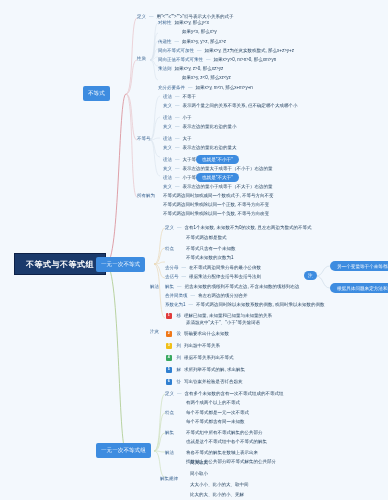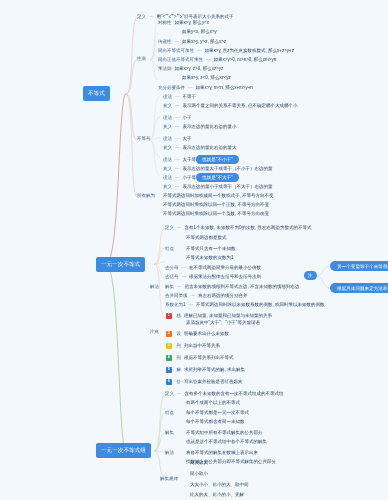--- a/index.html
+++ b/index.html
@@ -110,20 +110,21 @@
     <path d="M316,276 C324,276 322,266 330,266" stroke="#c7d6e4" fill="none" stroke-width="0.6"></path>
     <path d="M316,276 C324,276 322,288 330,288" stroke="#c7d6e4" fill="none" stroke-width="0.6"></path>
 
     <path d="M154,451 C162,451 158,394 165,394" stroke="#cfe0bc" fill="none" stroke-width="0.7"></path>
     <path d="M154,451 C162,451 158,413 165,413" stroke="#cfe0bc" fill="none" stroke-width="0.7"></path>
     <path d="M154,451 C162,451 158,433 165,433" stroke="#cfe0bc" fill="none" stroke-width="0.7"></path>
     <path d="M154,451 C162,451 158,452 165,452" stroke="#cfe0bc" fill="none" stroke-width="0.7"></path>
     <path d="M154,451 C162,451 158,477 165,477" stroke="#cfe0bc" fill="none" stroke-width="0.7"></path>
   </svg>
 
+  <div class="root">不等式与不等式组</div>
 
   <div class="branch n-buy">不等式</div>
   <div class="branch n-yi">一元一次不等式</div>
   <div class="branch n-zu">一元一次不等式组</div>
 
   <div class="row" style="left:137px; top:15px;">
     <span class="cat">定义</span>
     <span class="dash">—</span>
     <span class="txt">用"&lt;""≤""&gt;""≥"符号表示大小关系的式子</span>
   </div>

